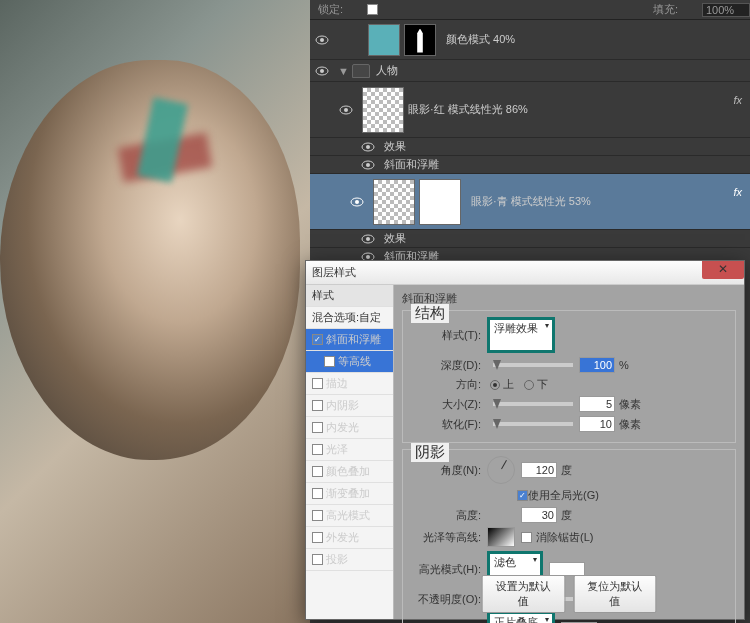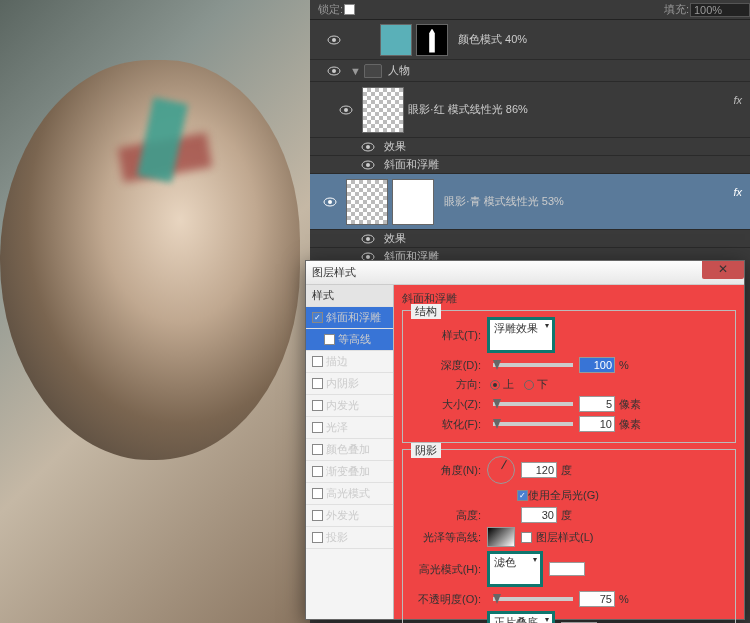--- a/index.html
+++ b/index.html
@@ -1,59 +1,59 @@
 <!DOCTYPE html>
 <html><head>
 <meta charset="utf-8">
 <style>
 *{box-sizing:border-box;margin:0;padding:0;font-family:"Microsoft YaHei",Arial,sans-serif;font-size:11px;color:#ccc}
 body{background:#3a3a3a;width:750px;height:623px;position:relative;overflow:hidden}
 .canvas-bg{position:absolute;left:0;top:0;width:310px;height:623px;background:linear-gradient(135deg,#5a6560 0%,#8a9590 25%,#c5b8a5 55%,#8a7560 100%);}
 .canvas-face{position:absolute;left:0;top:60px;width:300px;height:400px;background:radial-gradient(ellipse at 60% 40%,#e8d5c0 0%,#c0a890 30%,#7a6550 60%,#3a3530 100%);border-radius:50% 45% 48% 50%;}
 .brush-teal{position:absolute;left:145px;top:100px;width:35px;height:80px;background:#3aa090;transform:rotate(12deg);filter:blur(3px);opacity:.85}
 .brush-red{position:absolute;left:120px;top:140px;width:90px;height:35px;background:#a04540;transform:rotate(-10deg);filter:blur(4px);opacity:.75}
-.top-bar{position:absolute;left:310px;top:0;right:0;height:20px;background:#3a3a3a;border-bottom:1px solid #222;display:flex;align-items:center;padding-left:8px;gap:1px}
+.top-bar{position:absolute;left:310px;top:0;right:0;height:20px;background:#3a3a3a;border-bottom:1px solid #222;display:flex;align-items:center;padding-left:8px;gap:24px}
 .top-bar span{color:#999}
-.top-input{background:#222;border:1px solid #555;height:14px;width:60px;color:#ccc;padding:0 3px}
+.top-input{background:#222;border:1px solid #555;height:14px;width:48px;color:#ccc;padding:0 3px}
 .layers{position:absolute;left:310px;top:20px;right:0;height:240px;background:#3a3a3a;overflow:hidden}
-.layer-row{display:flex;align-items:center;height:40px;border-bottom:1px solid #2a2a2a;padding-left:16px;position:relative}
+.layer-row{display:flex;align-items:center;height:40px;border-bottom:1px solid #2a2a2a;padding-left:4px;position:relative}
 .layer-row.sel{background:#5a7a9a}
 .layer-row.group{height:22px}
 .layer-row.sub{height:18px;padding-left:50px}
 .vis{width:16px;height:16px;margin-right:8px;display:flex;align-items:center;justify-content:center}
 .vis svg{width:14px;height:10px}
 .arrow{width:10px;color:#999;margin-right:4px}
 .thumb{width:32px;height:32px;border:1px solid #666;margin-right:4px;background:#888}
 .thumb.color{background:#5ab0b8}
 .thumb.mask{background:#000;position:relative}
 .thumb.mask::after{content:"";position:absolute;left:8px;top:4px;width:14px;height:24px;background:#fff;clip-path:polygon(50% 0,70% 20%,70% 100%,30% 100%,30% 20%)}
 .thumb.checker{background:repeating-conic-gradient(#bbb 0 25%,#fff 0 50%) 0 0/8px 8px}
 .thumb.white{background:#fff}
 .fx-badge{position:absolute;right:8px;top:12px;color:#bbb;font-style:italic}
 .folder-ico{width:18px;height:14px;background:#464646;border-radius:2px 2px 0 0;margin-right:6px;border:1px solid #666}
 .watermark{position:absolute;right:8px;top:3px;text-align:right}
 .watermark .w1{color:#fff;font-size:14px;font-weight:bold}
 .watermark .w2{color:#aaa;font-size:9px}
-.dialog{position:absolute;left:305px;top:260px;width:440px;height:360px;background:#ef4444;border:1px solid #666;box-shadow:0 4px 20px rgba(0,0,0,.5)}
+.dialog{position:absolute;left:305px;top:260px;width:440px;height:360px;background:#a3a3a3;border:1px solid #666;box-shadow:0 4px 20px rgba(0,0,0,.5)}
 .titlebar{height:24px;background:linear-gradient(#fdfdfd,#e8e8e8);border-bottom:1px solid #ccc;display:flex;align-items:center;padding:0 6px;position:relative}
 .titlebar span{color:#333}
 .close-x{position:absolute;right:0;top:0;width:42px;height:18px;background:#c75050;color:#fff;text-align:center;line-height:16px;font-size:12px;border-radius:0 0 2px 2px}
 .dlg-body{display:flex;height:calc(100% - 24px)}
 .style-list{width:88px;border-right:1px solid #bbb;background:#f4f4f4;overflow:hidden}
 .style-list div{padding:3px 6px;color:#333;border-bottom:1px solid #e0e0e0;display:flex;align-items:center;gap:3px;font-size:11px}
 .style-list .hdr{background:#e4e4e4;font-weight:500}
 .style-list .sel{background:#3874d6;color:#fff}
 .style-list .sub{padding-left:18px}
 .cb{width:11px;height:11px;border:1px solid #888;background:#fff;display:inline-block}
 .cb.on{background:#4a80d0}
 .cb.on::after{content:"✓";color:#fff;font-size:8px;position:relative;top:-3px;left:1px}
 .main-panel{flex:1;padding:6px 8px;color:#333;position:relative}
 .main-panel *{color:#333}
 .fieldset{border:1px solid #bbb;padding:6px;margin-bottom:6px;position:relative}
-.legend{position:absolute;top:-7px;left:8px;background:#f0f0f0;padding:0 4px;font-size:11px}
+.legend{position:absolute;top:-7px;left:8px;background:#f0f0f0;padding:0 4px;font-size:15px}
 .frow{display:flex;align-items:center;margin-bottom:4px;font-size:11px}
 .flabel{width:72px;text-align:right;margin-right:6px}
 .sel-box{border:3px solid #0f766e;background:#fff;padding:1px 14px 14px 4px;position:relative;min-width:56px;display:inline-block}
 .sel-box::after{content:"▾";position:absolute;right:3px;top:1px;font-size:8px}
 .slider{width:80px;height:4px;background:#ccc;margin:0 6px;position:relative}
 .slider::after{content:"";position:absolute;width:8px;height:10px;background:#666;top:-3px;clip-path:polygon(0 0,100% 0,50% 100%)}
 .numbox{border:1px solid #999;background:#fff;width:36px;padding:1px 2px;text-align:right}
 .numbox.hl{background:#3874d6;color:#fff}
 .radio{width:10px;height:10px;border:1px solid #666;border-radius:50%;margin:0 3px;display:inline-block;position:relative}
 .radio.on::after{content:"";position:absolute;width:4px;height:4px;background:#333;border-radius:50%;left:2px;top:2px}
@@ -139,21 +139,21 @@
   <div class="layer-row sub">
     <span class="vis">
         <svg viewBox="0 0 14 10">
           <ellipse cx="7" cy="5" rx="6" ry="4" fill="none" stroke="#ccc"></ellipse>
           <circle cx="7" cy="5" r="2" fill="#ccc"></circle>
         </svg>
       </span>
     <span>斜面和浮雕</span>
   </div>
 
-  <div class="layer-row sel" style="height:56px;padding-left:12px">
+  <div class="layer-row sel" style="height:56px;padding-left:39px">
     <span class="vis">
         <svg viewBox="0 0 14 10">
           <ellipse cx="7" cy="5" rx="6" ry="4" fill="none" stroke="#fff"></ellipse>
           <circle cx="7" cy="5" r="2" fill="#fff"></circle>
         </svg>
       </span>
     <span class="thumb checker" style="width:42px;height:46px"></span>
     <span class="thumb white" style="width:42px;height:46px"></span>
     <span style="margin-left:6px;color:#fff"><span>眼影·青 模式线性光</span> <span>53%</span></span>
     <span class="fx-badge" style="color:#fff">fx</span>
@@ -179,20 +179,21 @@
 </div>
 
 <div class="dialog">
   <div class="titlebar">
     <span>图层样式</span>
     <span class="close-x">✕</span>
   </div>
   <div class="dlg-body">
     <div class="style-list">
       <div class="hdr">样式</div>
+      <div>混合选项:自定</div>
       <div class="sel">
           <span class="cb on"></span>
           <span>斜面和浮雕</span>
         </div>
       <div class="sel sub">
           <span class="cb"></span>
           <span>等高线</span>
         </div>
       <div>
           <span class="cb"></span>
@@ -283,37 +284,41 @@
         <div class="frow">
             <span class="flabel">高度:</span>
             <span style="width:34px"></span>
             <span class="numbox">30</span>
             <span style="margin-left:4px">度</span>
           </div>
         <div class="frow">
             <span class="flabel">光泽等高线:</span>
             <span class="curve-box"></span>
             <span class="cb"></span>
-            <span style="margin-left:4px">图层样式(L)</span>
+            <span style="margin-left:4px">消除锯齿(L)</span>
           </div>
         <div class="frow">
             <span class="flabel">高光模式(H):</span>
             <span class="sel-box">滤色</span>
             <span class="swatch w" style="margin-left:6px"></span>
           </div>
         <div class="frow">
             <span class="flabel">不透明度(O):</span>
             <span class="slider"></span>
             <span class="numbox">75</span>
             <span style="margin-left:4px">%</span>
           </div>
         <div class="frow">
             <span class="flabel">阴影模式(A):</span>
             <span class="sel-box">正片叠底</span>
             <span class="swatch b" style="margin-left:6px"></span>
           </div>
 
       </div>
 
+      <div class="bottom-btns">
+        <div class="btn">设置为默认值</div>
+        <div class="btn">复位为默认值</div>
+      </div>
 
     </div>
   </div>
 </div>
 
 </body></html>

